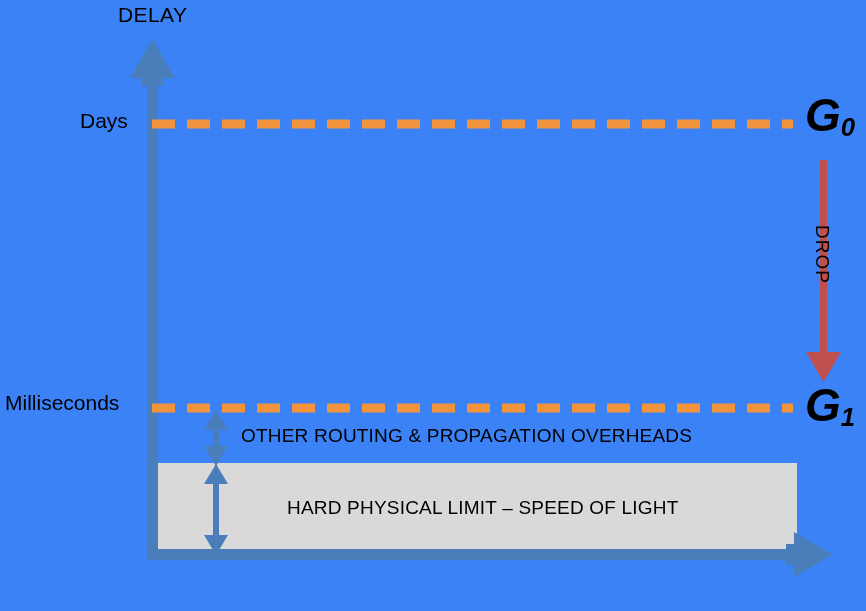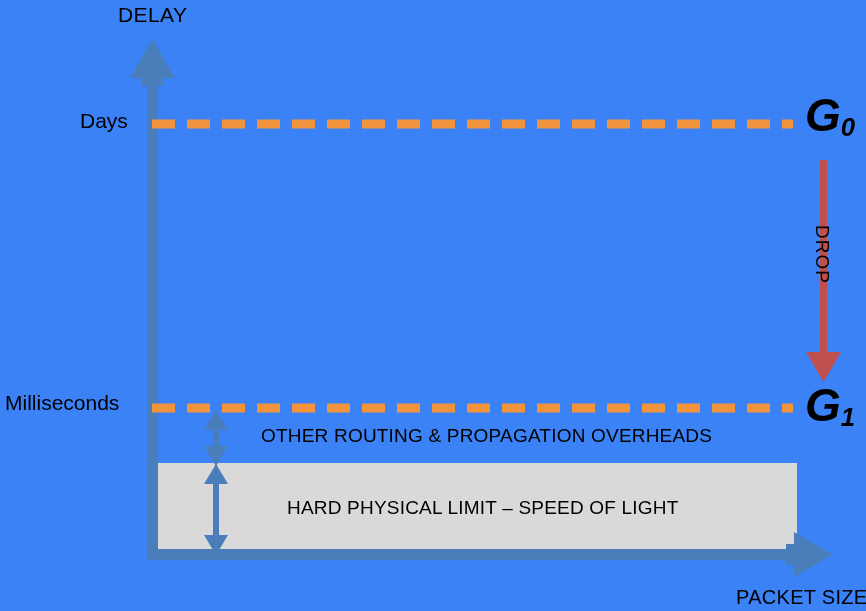--- a/index.html
+++ b/index.html
@@ -89,21 +89,20 @@
     font-size: 19.5px;
     font-weight: bold;
     color: #000000;
     line-height: 1.45;
   }
   #overheads-label {
     left: 241px;
     top: 424px;
     font-size: 19px;
     letter-spacing: 0.2px;
-    margin-left: 20px;
   }
   #hard-limit-label {
     left: 273px;
     top: 496px;
     font-size: 19px;
     letter-spacing: 0.2px;
     margin-left: 14px;
   }
 </style>
 </head>
@@ -144,21 +143,20 @@
 
     <g>
       <rect x="213" y="472" width="6" height="75" fill="#4A7EBB"></rect>
       <path d="M 216 464 L 228 484 L 204 484 Z" fill="#4A7EBB"></path>
       <path d="M 216 555 L 228 535 L 204 535 Z" fill="#4A7EBB"></path>
     </g>
   </svg>
 
   <div class="txt" id="axis-label-delay">DELAY</div>
 
-  <div class="txt" id="axis-label-packet-size">PACKET SIZE</div>
 
   <div class="txt" id="tick-label-days">Days</div>
 
   <div class="txt" id="tick-label-milliseconds">Milliseconds</div>
 
   <div class="gmark" id="g0-label"><span>G</span><sub>0</sub></div>
 
   <div class="gmark" id="g1-label"><span>G</span><sub>1</sub></div>
 
   <div id="drop-label">DROP</div>

